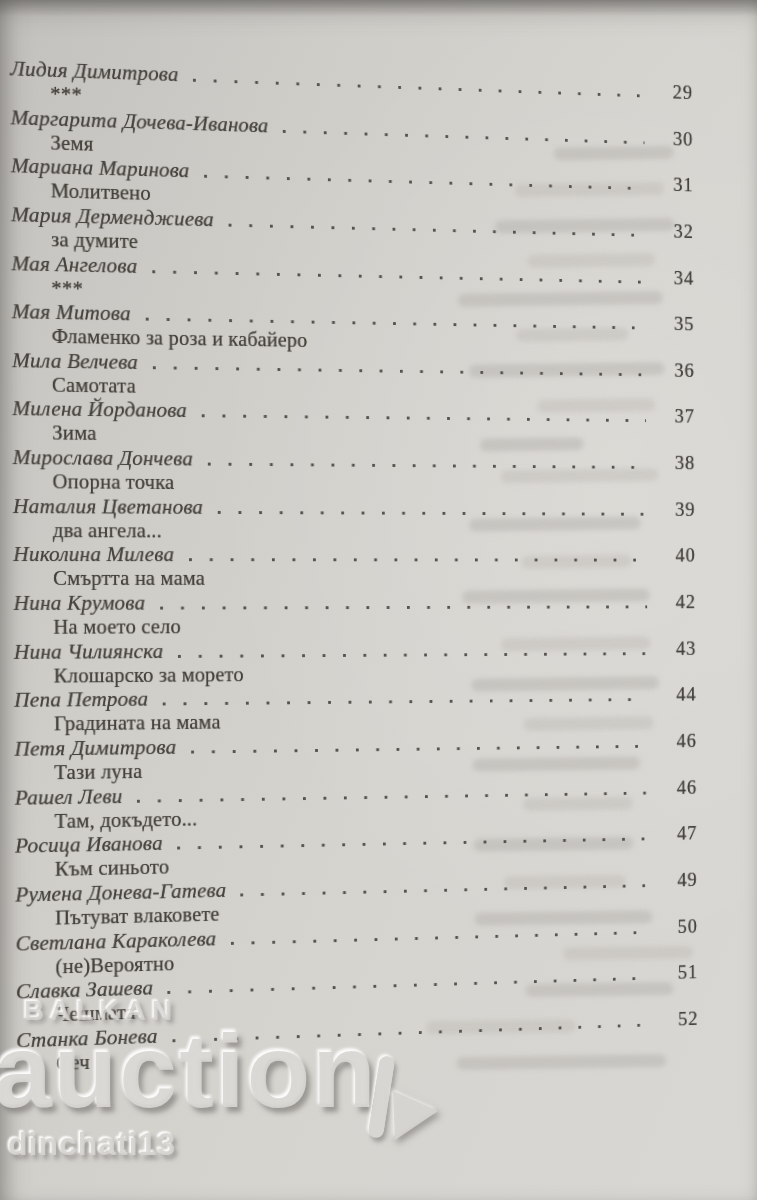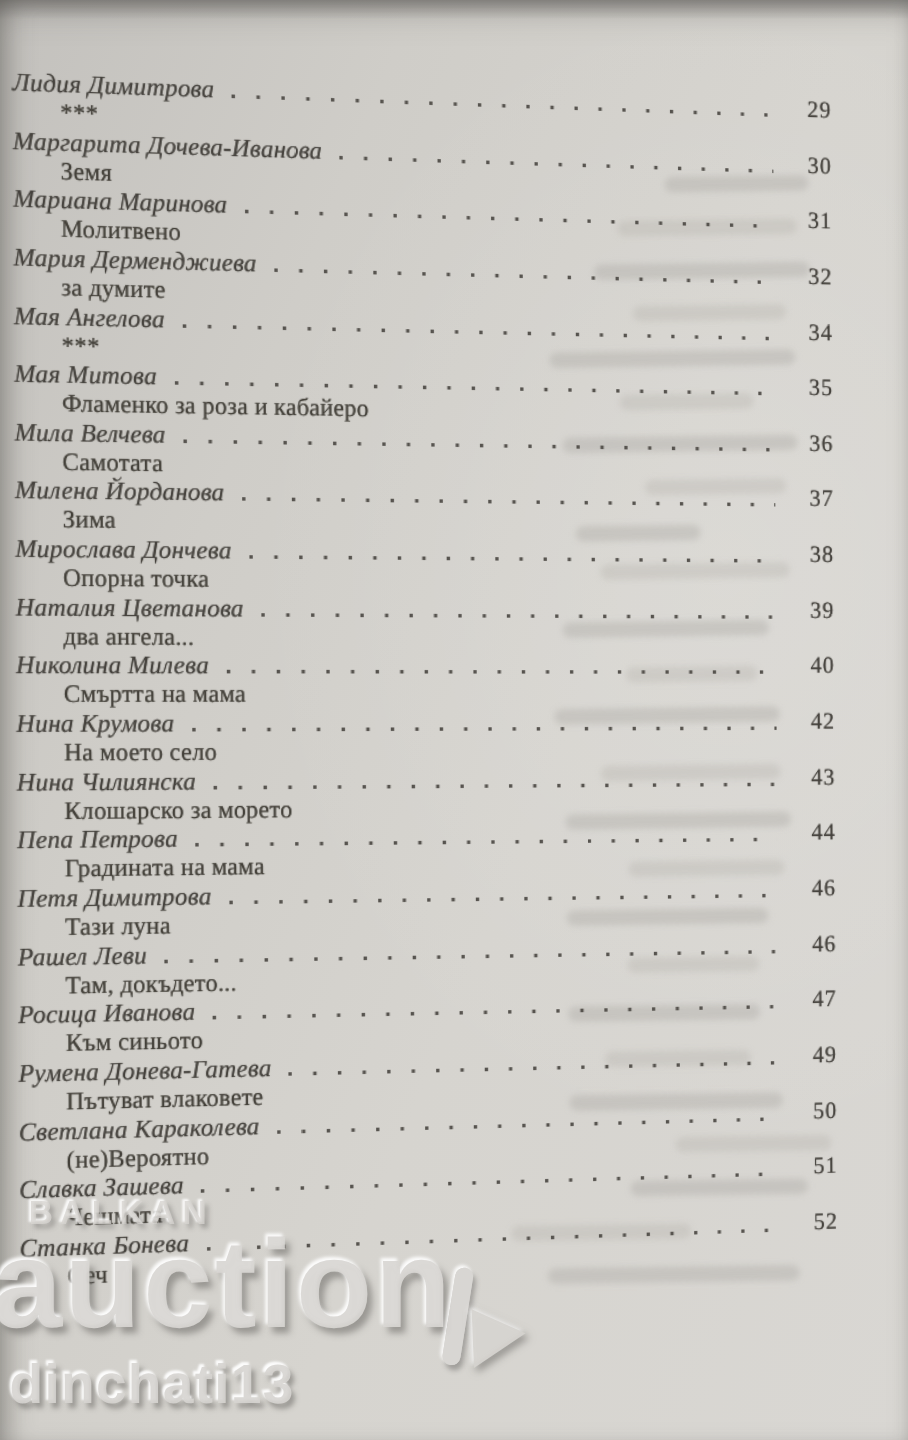--- a/index.html
+++ b/index.html
@@ -43,21 +43,21 @@
       color:rgba(214,212,208,0.78);
       text-shadow:-2px -2px 2px rgba(255,255,255,0.9),3px 3px 4px rgba(96,94,90,0.45);padding-left:12px;}
   .wm-auction{position:absolute;top:1012px;left:-6px;font-size:104px;letter-spacing:2px;
       color:rgba(216,214,210,0.92);
       text-shadow:-2px -3px 3px rgba(255,255,255,0.95),4px 5px 5px rgba(96,94,90,0.5);}
   .wm-tail{position:absolute;top:1056px;left:374px;width:15px;height:82px;border-radius:8px;
       background:rgba(216,214,210,0.92);transform:rotate(9deg);
       box-shadow:-2px -2px 3px rgba(255,255,255,0.9),3px 4px 4px rgba(96,94,90,0.45);}
   .wm-play{position:absolute;top:1088px;left:392px;
       filter:drop-shadow(-2px -2px 2px rgba(255,255,255,0.9)) drop-shadow(3px 4px 3px rgba(96,94,90,0.5));}
-  .wm-user{position:absolute;top:1126px;left:8px;font-size:46px;letter-spacing:1px;
+  .wm-user{position:absolute;top:1126px;left:8px;font-size:32px;letter-spacing:1px;
       color:rgba(214,212,208,0.9);
       text-shadow:-2px -2px 2px rgba(255,255,255,0.95),3px 4px 4px rgba(96,94,90,0.5);}
 </style>
 </head>
 <body>
 
 <div class="photo">
 
   <div class="bleed">
     <i class="bt" style="top:150px;left:560px;width:120px"></i>

